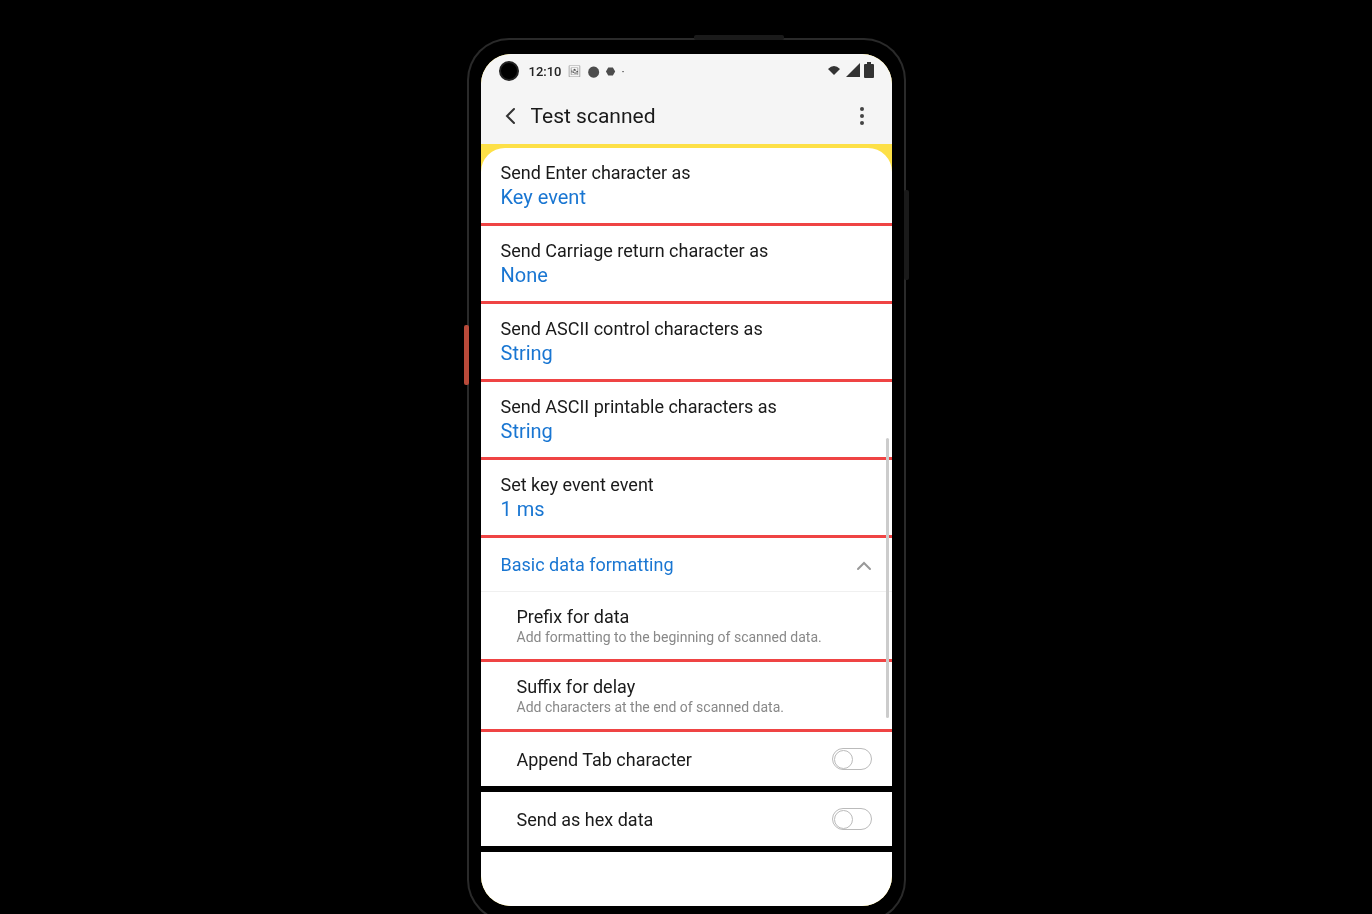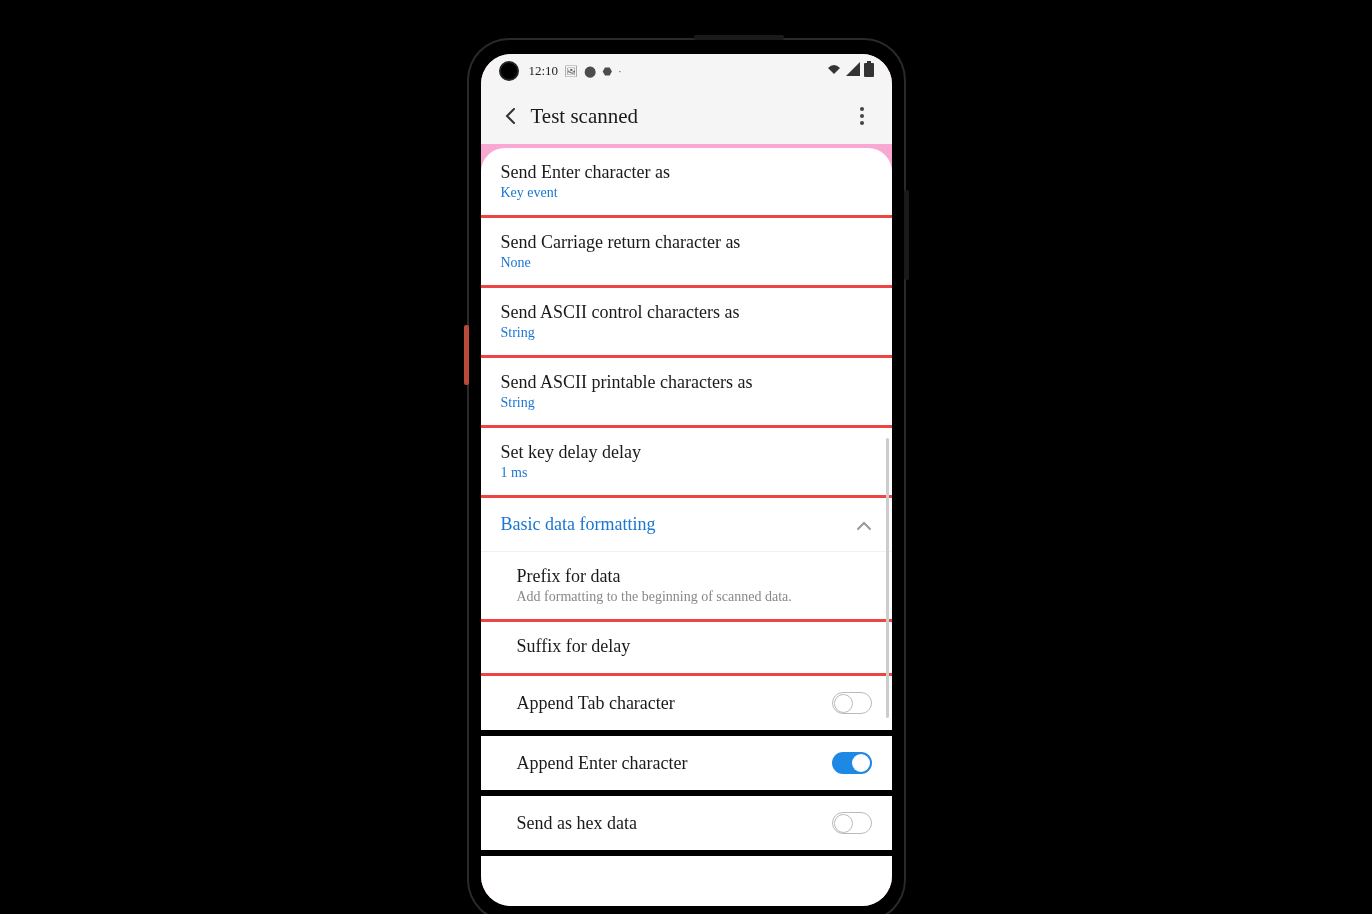--- a/index.html
+++ b/index.html
@@ -46,25 +46,24 @@
       top: -5px;
       right: 120px;
       width: 90px;
       height: 5px;
       background: #1a1a1a;
       border-radius: 2px;
     }
     .screen {
       width: 100%;
       height: 100%;
-      background: #f9a8d4;
+      background: #fde047;
       border-radius: 30px;
       overflow: hidden;
       position: relative;
-      font-family: Liberation Serif, serif;
     }
     .status-bar {
       height: 34px;
       display: flex;
       align-items: center;
       padding: 0 18px;
       font-size: 13px;
       color: #222;
       position: relative;
       background: #f5f5f5;
@@ -166,21 +165,21 @@
       padding: 14px 20px;
       border-bottom: 3px solid #ef4444;
       cursor: pointer;
     }
     .setting-title {
       font-size: 18px;
       color: #1a1a1a;
       margin-bottom: 2px;
     }
     .setting-value {
-      font-size: 14px;
+      font-size: 20px;
       color: #1976d2;
     }
     .setting-desc {
       font-size: 14px;
       color: #888;
     }
     .section-header {
       padding: 16px 20px;
       border-bottom: 1px solid #f0f0f0;
       display: flex;
@@ -318,51 +317,48 @@
           <div class="setting-title">Send ASCII control characters as</div>
           <div class="setting-value">String</div>
         </div>
 
         <div class="setting-item">
           <div class="setting-title">Send ASCII printable characters as</div>
           <div class="setting-value">String</div>
         </div>
 
         <div class="setting-item">
-          <div class="setting-title">Set key delay delay</div>
+          <div class="setting-title">Set key event event</div>
           <div class="setting-value">1 ms</div>
         </div>
 
         <div class="section-header">
           <div class="section-title">Basic data formatting</div>
           <div class="chevron-up">
             <svg width="16" height="10" viewBox="0 0 16 10">
                 <path d="M2 8 L8 2 L14 8" stroke="#999" stroke-width="2" fill="none" stroke-linecap="round"></path>
               </svg>
           </div>
         </div>
 
         <div class="setting-item indented">
           <div class="setting-title">Prefix for data</div>
           <div class="setting-desc">Add formatting to the beginning of scanned data.</div>
         </div>
 
         <div class="setting-item indented">
           <div class="setting-title">Suffix for delay</div>
+          <div class="setting-desc">Add characters at the end of scanned data.</div>
         </div>
 
         <div class="toggle-item">
           <div class="toggle-label">Append Tab character</div>
           <div class="toggle toggle-off"></div>
         </div>
 
-        <div class="toggle-item">
-          <div class="toggle-label">Append Enter character</div>
-          <div class="toggle toggle-on"></div>
-        </div>
 
         <div class="toggle-item">
           <div class="toggle-label">Send as hex data</div>
           <div class="toggle toggle-off"></div>
         </div>
 
         <div class="scroll-indicator"></div>
       </div>
     </div>
 

